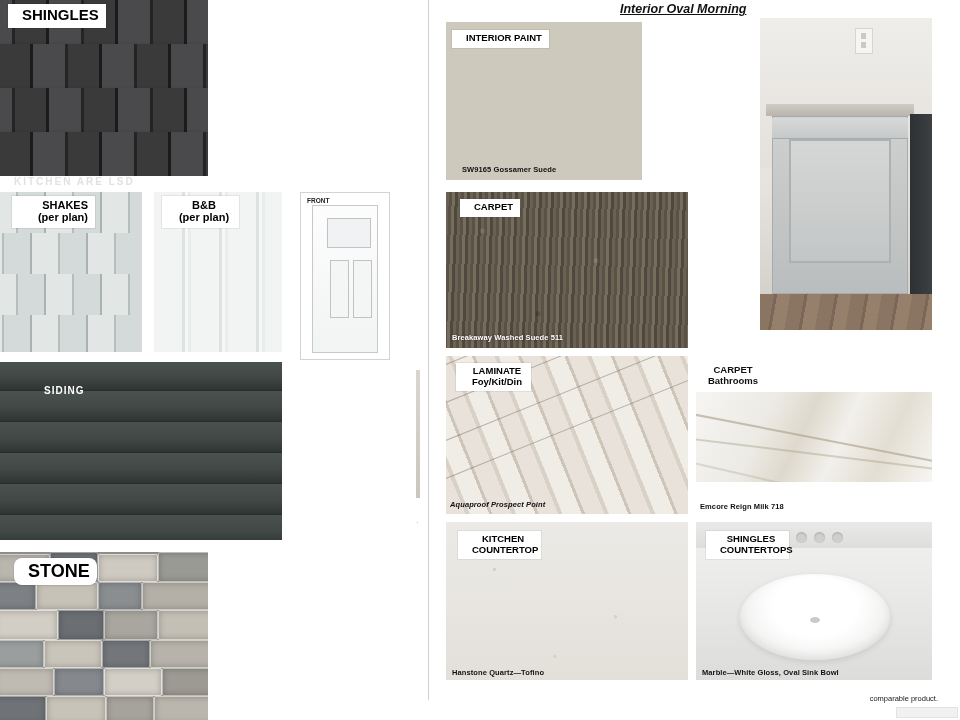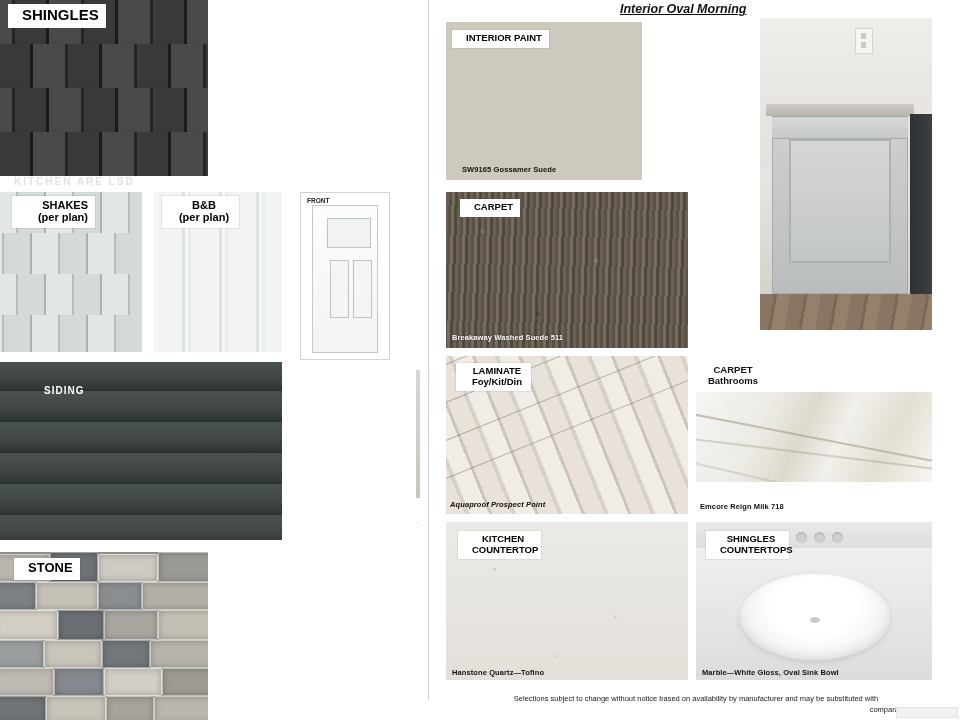--- a/index.html
+++ b/index.html
@@ -28,21 +28,21 @@
     color: #000000;
     font-weight: bold;
     line-height: 1.12;
     text-align: center;
     padding: 3px 7px 4px 14px;
     box-shadow: 0 0 0 1px rgba(0,0,0,0.06);
     white-space: pre-line;
   }
   .chip.sm { font-size: 9.5px; }
   .chip.md { font-size: 11px; }
-  .chip.lg { font-size: 13px; }
+  .chip.lg { font-size: 18px; border-radius: 8px; }
   .chip.xl { font-size: 15px; }
 
   .caption {
     position: absolute;
     color: #ffffff;
     font-size: 7.5px;
     font-weight: bold;
     letter-spacing: 0.1px;
     text-shadow: 0 0 2px rgba(0,0,0,0.55);
   }
@@ -453,18 +453,17 @@
     <div class="kp-counter"></div>
     <div class="kp-cab">
       <div class="kp-cab-inner"></div>
     </div>
     <div class="kp-drawer"></div>
     <div class="kp-dish"></div>
     <div class="kp-floor"></div>
   </div>
 
   <div class="footnote">
-    <span>Selections subject to change without notice based on availability by manufacturer and may be substituted with</span>
     <span class="line2">comparable product.</span>
   </div>
 
   <div class="scroll-hint"></div>
 </div>
 
 </body></html>

